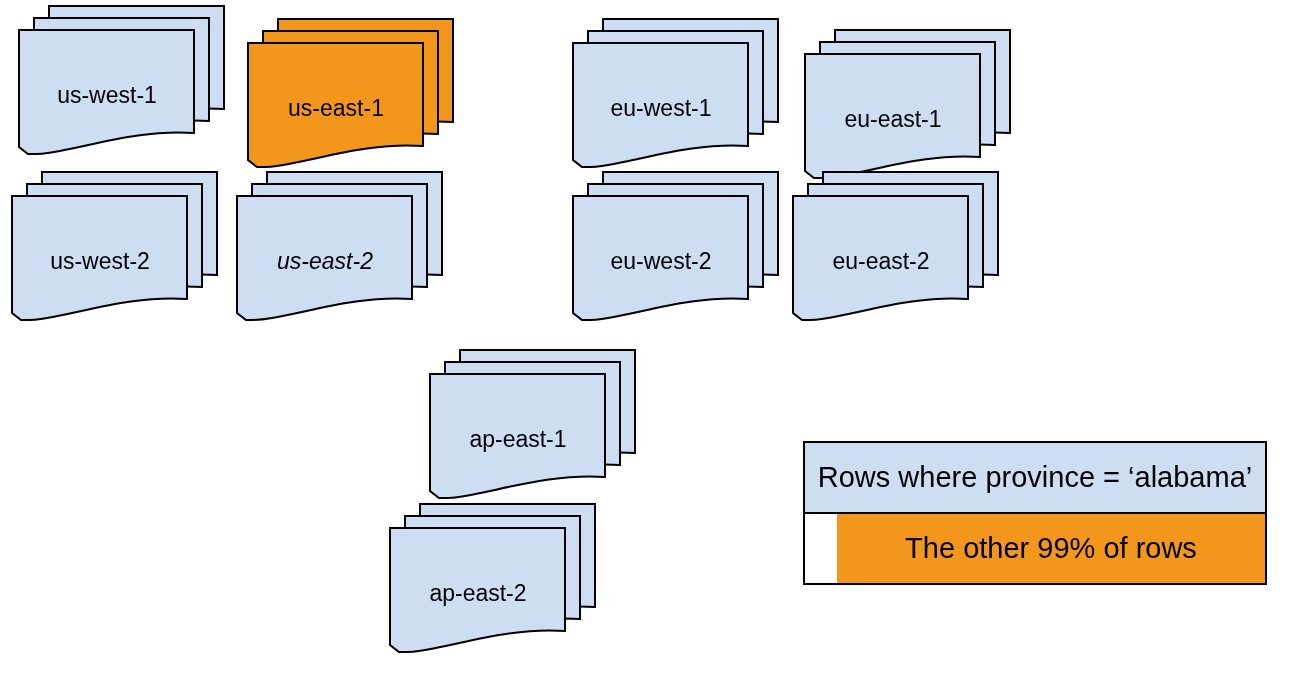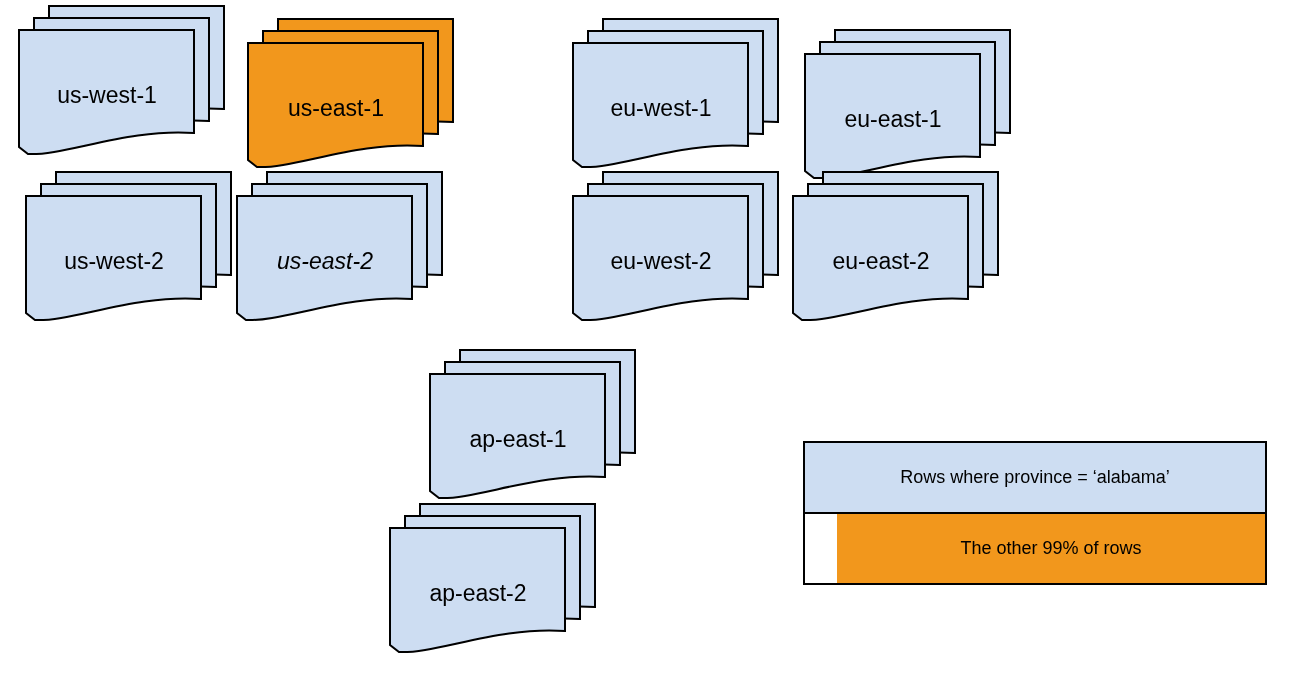--- a/index.html
+++ b/index.html
@@ -27,21 +27,21 @@
   .legend{
     position:absolute;
     left:803px;top:441px;
     width:464px;
     border:2px solid #000000;
     box-sizing:border-box;
   }
   .legend-row{
     height:69px;
     display:flex;align-items:center;justify-content:center;
-    font-size:18px;color:#000000;
+    font-size:29px;color:#000000;
   }
   .legend-row.blue{background:#CDDDF2;border-bottom:2px solid #000000;}
   .legend-row.orange{background:#F2971C;margin-left:32px;}
 </style>
 </head>
 <body>
 
 <div class="canvas">
 
   <div class="stack" style="left:19px;top:6px;">
@@ -73,21 +73,21 @@
 
   <div class="stack" style="left:805px;top:10px;margin-top:20px;">
     <svg width="226" height="152" viewBox="0 0 226 152">
       <path class="doc" transform="translate(30,0)" d="M0 0 H175 V103 C110 98 45 126 9 124 L0 117 Z"></path>
       <path class="doc" transform="translate(15,12)" d="M0 0 H175 V103 C110 98 45 126 9 124 L0 117 Z"></path>
       <path class="doc" transform="translate(0,24)" d="M0 0 H175 V103 C110 98 45 126 9 124 L0 117 Z"></path>
       <text class="doc-label" x="88" y="97">eu-east-1</text>
     </svg>
   </div>
 
-  <div class="stack" style="left:26px;top:172px;">
+  <div class="stack" style="left:12px;top:172px;">
     <svg width="226" height="152" viewBox="0 0 226 152">
       <path class="doc" transform="translate(30,0)" d="M0 0 H175 V103 C110 98 45 126 9 124 L0 117 Z"></path>
       <path class="doc" transform="translate(15,12)" d="M0 0 H175 V103 C110 98 45 126 9 124 L0 117 Z"></path>
       <path class="doc" transform="translate(0,24)" d="M0 0 H175 V103 C110 98 45 126 9 124 L0 117 Z"></path>
       <text class="doc-label" x="88" y="97">us-west-2</text>
     </svg>
   </div>
 
   <div class="stack" style="left:237px;top:172px;font-style:italic;">
     <svg width="226" height="152" viewBox="0 0 226 152">

